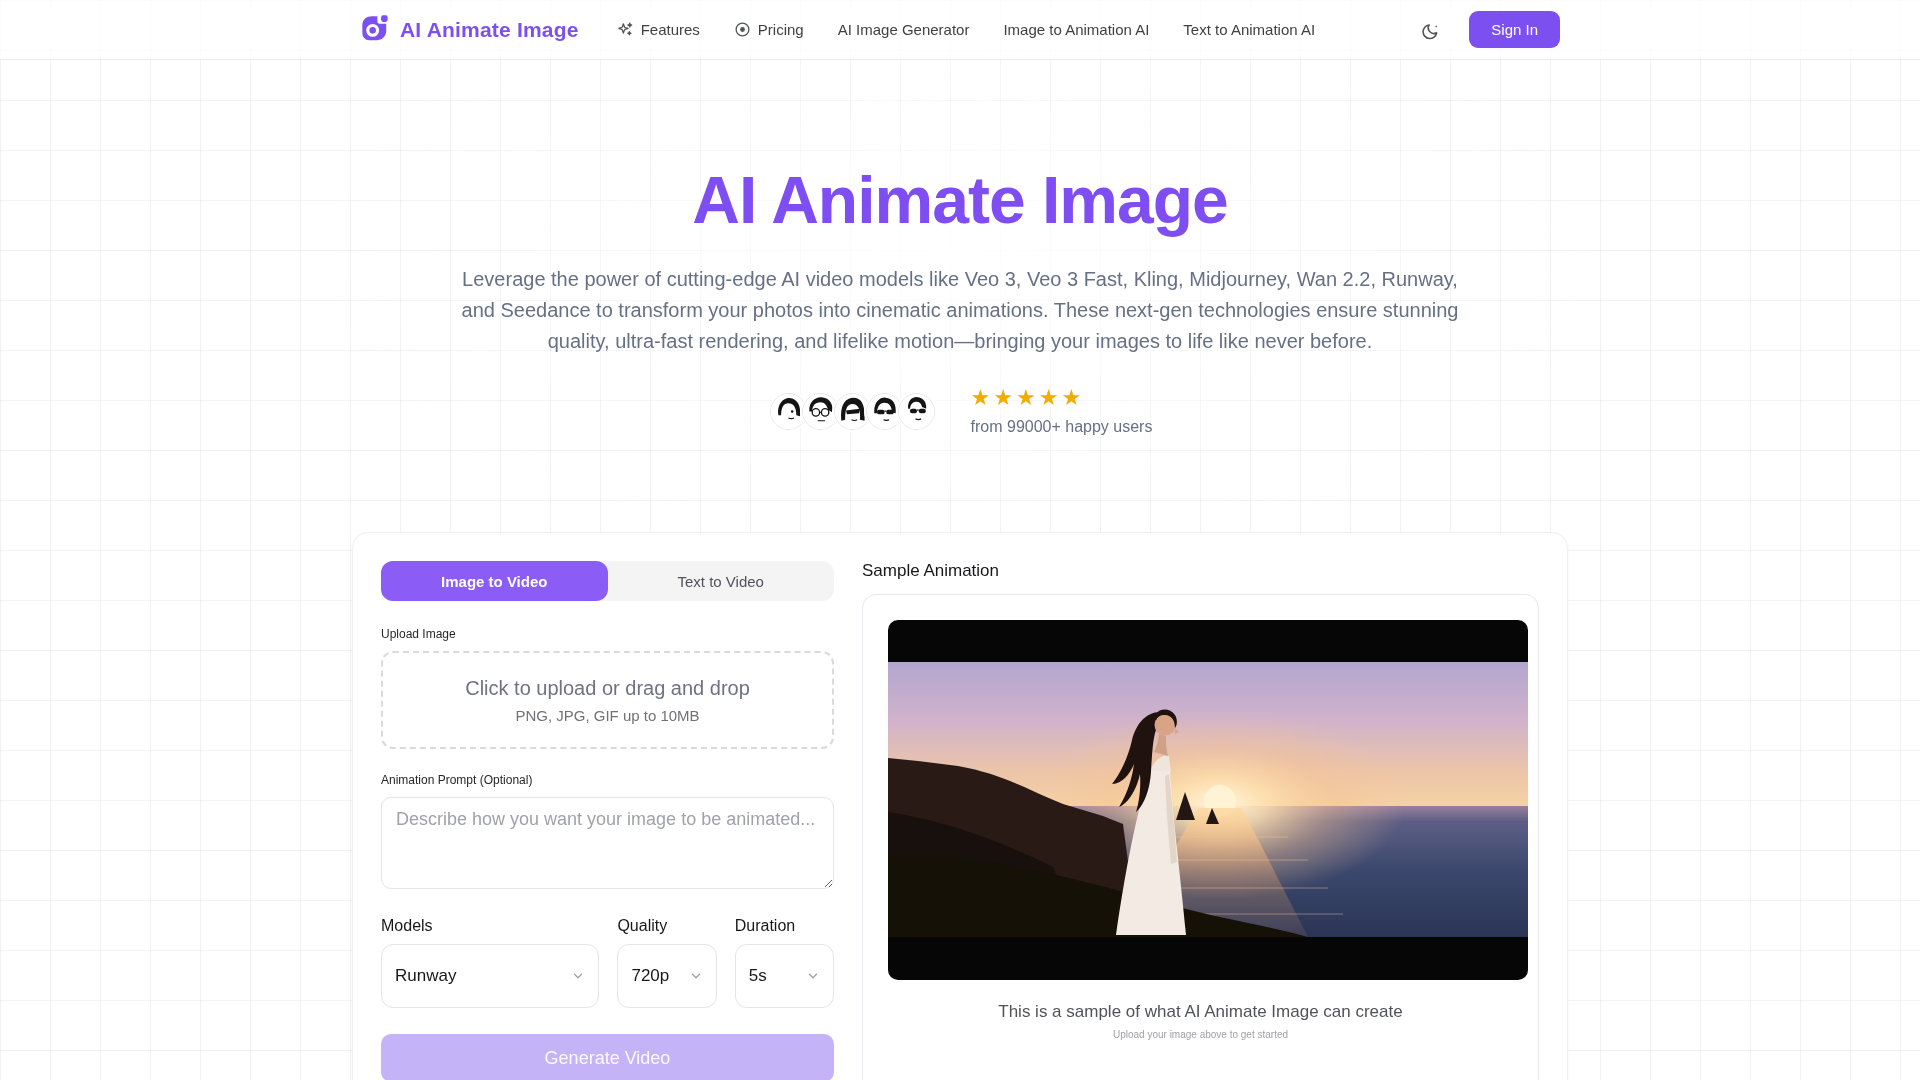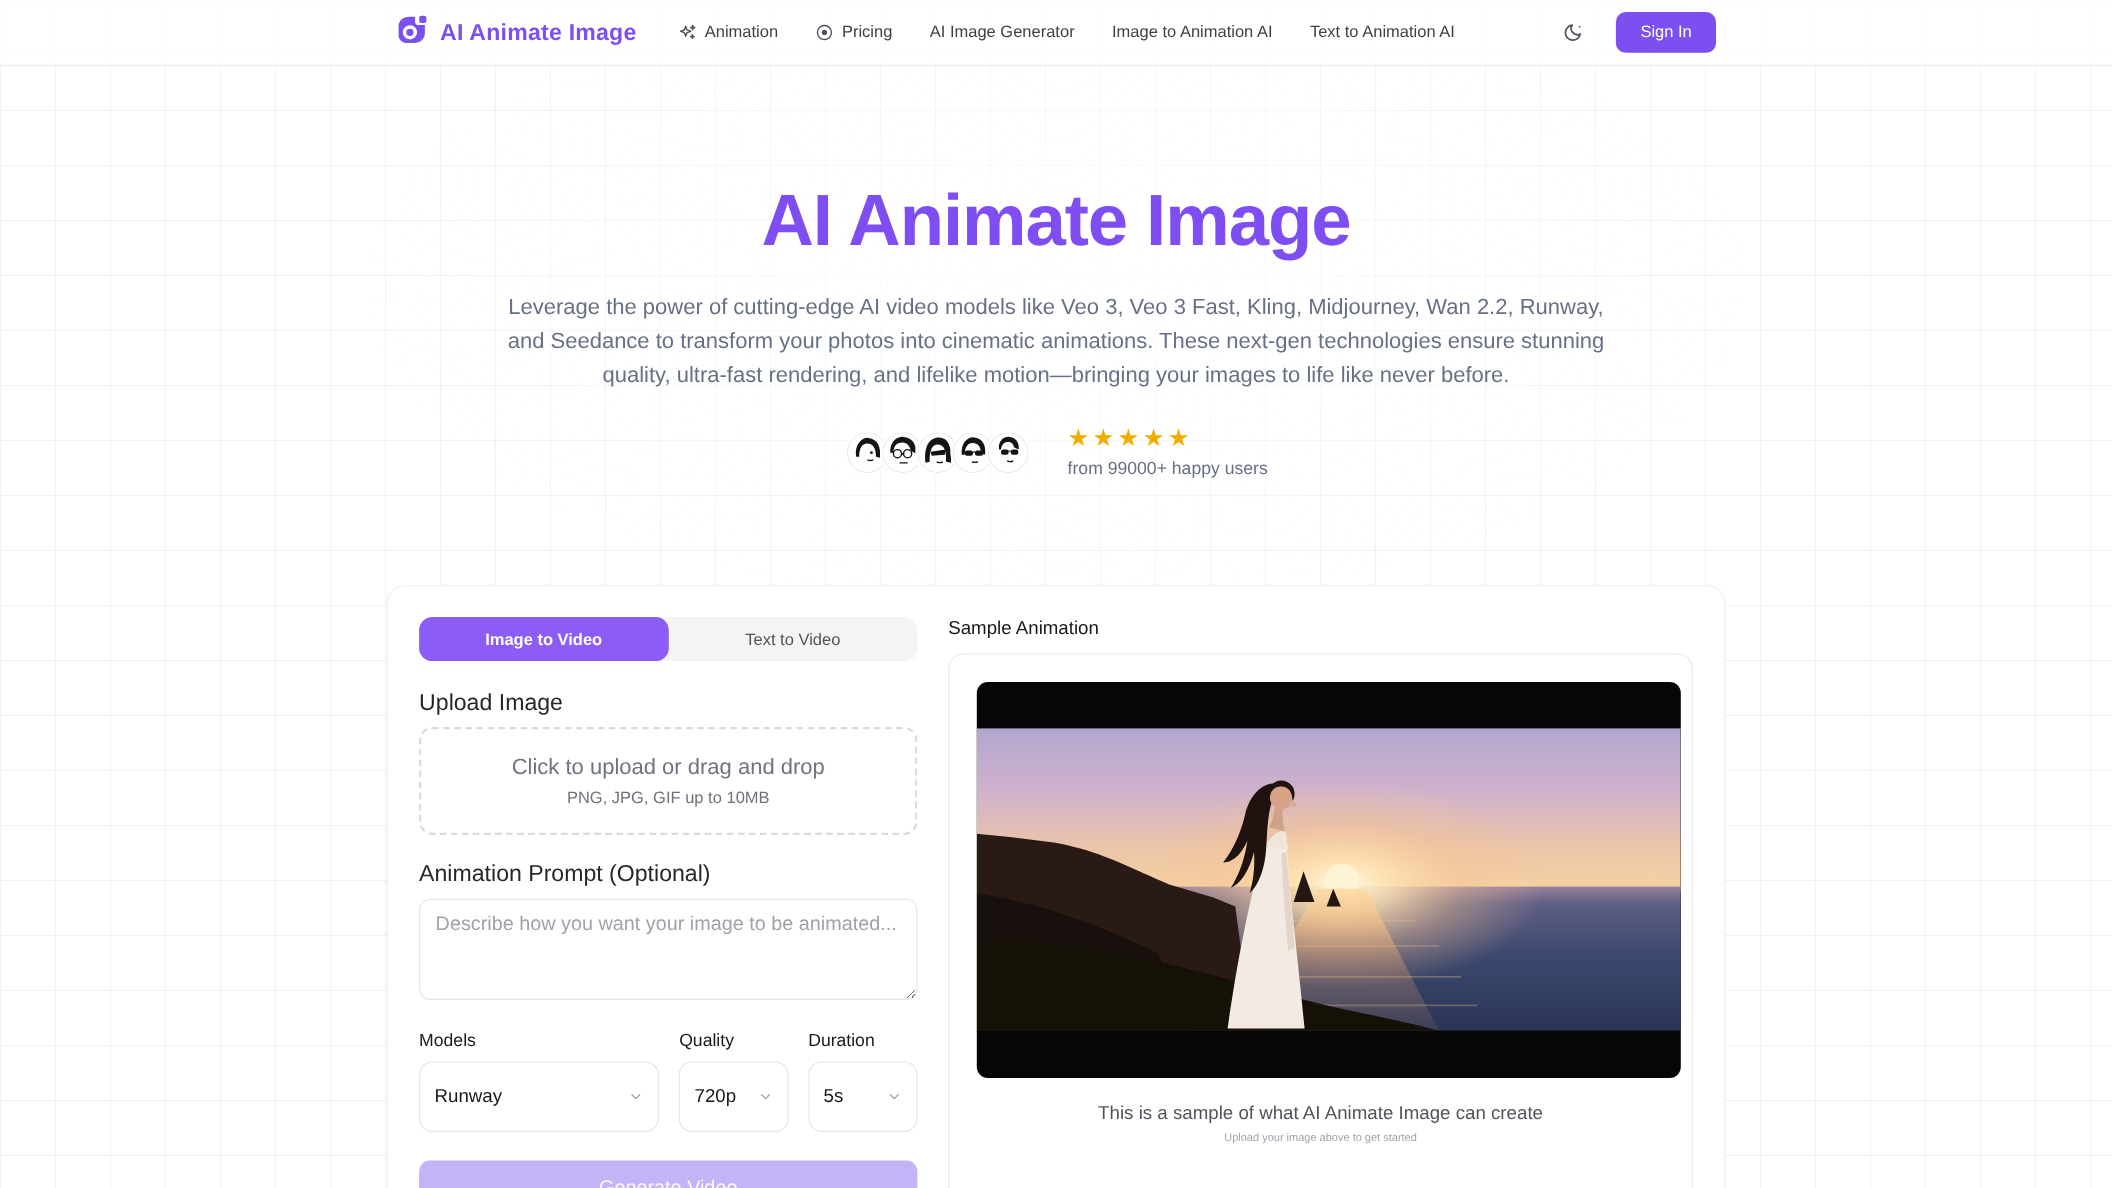--- a/index.html
+++ b/index.html
@@ -18,21 +18,21 @@
 
   
   .navbar{position:relative;height:60px;background:rgba(255,255,255,0.75);
     border-bottom:1px solid #ededf0;display:flex;align-items:center;z-index:5;}
   .nav-inner{width:1200px;margin:0 auto;display:flex;align-items:center;}
   .brand{display:flex;align-items:center;gap:10px;cursor:pointer;}
   .brand-name{font-size:21px;font-weight:bold;color:#7c4ff0;letter-spacing:.2px;}
   .nav-links{display:flex;align-items:center;gap:34px;margin-left:38px;}
   .nav-link{display:flex;align-items:center;gap:7px;font-size:15px;color:#3f3f46;cursor:pointer;}
   .nav-link svg{display:block;}
-  .nav-right{margin-left:auto;display:flex;align-items:center;gap:22px;}
+  .nav-right{margin-left:auto;display:flex;align-items:flex-end;gap:22px;}
   .icon-btn{width:34px;height:34px;display:flex;align-items:center;justify-content:center;cursor:pointer;color:#52525b;}
   .signin-btn{background:#7c4ff0;color:#fff;font-size:15px;border:none;border-radius:9px;
     padding:10px 22px;cursor:pointer;font-family:inherit;}
 
   
   .hero{position:relative;text-align:center;z-index:2;}
   .hero-title{margin-top:102px;font-size:66px;font-weight:800;color:#7e4ef2;letter-spacing:-1px;}
   .hero-desc{margin:26px auto 0;max-width:1015px;font-size:20px;line-height:1.55;color:#667085;}
   .social{margin-top:30px;display:flex;align-items:center;justify-content:center;gap:34px;}
   .avatars{display:flex;}
@@ -50,21 +50,21 @@
     padding:28px;display:flex;gap:28px;height:620px;}
   .left-col{width:453px;flex:none;}
   .right-col{flex:1;min-width:0;}
 
   
   .tabbar{display:flex;background:#f4f4f5;border-radius:12px;height:40px;}
   .tab{flex:1;display:flex;align-items:center;justify-content:center;font-size:15px;
     border-radius:12px;color:#52525b;cursor:pointer;}
   .tab.active{background:#8b5cf6;color:#ffffff;font-weight:bold;}
 
-  .field-label{margin-top:26px;margin-bottom:10px;font-size:21px;color:#27272a;}
+  .field-label{margin-top:26px;margin-bottom:10px;font-size:12px;color:#27272a;}
   .upload-box{height:98px;border:2px dashed #d9d9de;border-radius:12px;display:flex;
     flex-direction:column;align-items:center;justify-content:center;cursor:pointer;background:#fff;}
   .upload-cta{font-size:20px;color:#6f7280;}
   .upload-hint{margin-top:7px;font-size:15px;color:#71717a;}
 
   textarea.prompt{width:100%;height:92px;border:1px solid #e4e4e7;border-radius:10px;
     padding:11px 14px;font-family:inherit;font-size:18px;color:#a16207;resize:vertical;outline:none;}
   textarea.prompt::placeholder{color:#a1a1aa;}
 
   .options-row{display:flex;gap:18px;margin-top:24px;}
@@ -109,21 +109,21 @@
     </div>
     <nav class="nav-links">
       <span class="nav-link">
         <span>
           <svg width="17" height="17" viewBox="0 0 24 24" fill="none" stroke="#52525b" stroke-width="1.8" stroke-linejoin="round">
             <path d="M9 4 L10.7 8.8 L15.5 10.5 L10.7 12.2 L9 17 L7.3 12.2 L2.5 10.5 L7.3 8.8 Z"></path>
             <path d="M18 3 L18.7 5 L20.7 5.7 L18.7 6.4 L18 8.4 L17.3 6.4 L15.3 5.7 L17.3 5 Z"></path>
             <path d="M17.5 15 L18.1 16.7 L19.8 17.3 L18.1 17.9 L17.5 19.6 L16.9 17.9 L15.2 17.3 L16.9 16.7 Z"></path>
           </svg>
         </span>
-        <span>Animation</span>
+        <span>Features</span>
       </span>
       <span class="nav-link">
         <span>
           <svg width="17" height="17" viewBox="0 0 24 24" fill="none" stroke="#52525b" stroke-width="1.8">
             <circle cx="12" cy="12" r="9"></circle>
             <circle cx="12" cy="12" r="3.4" fill="#52525b" stroke="none"></circle>
           </svg>
         </span>
         <span>Pricing</span>
       </span>

